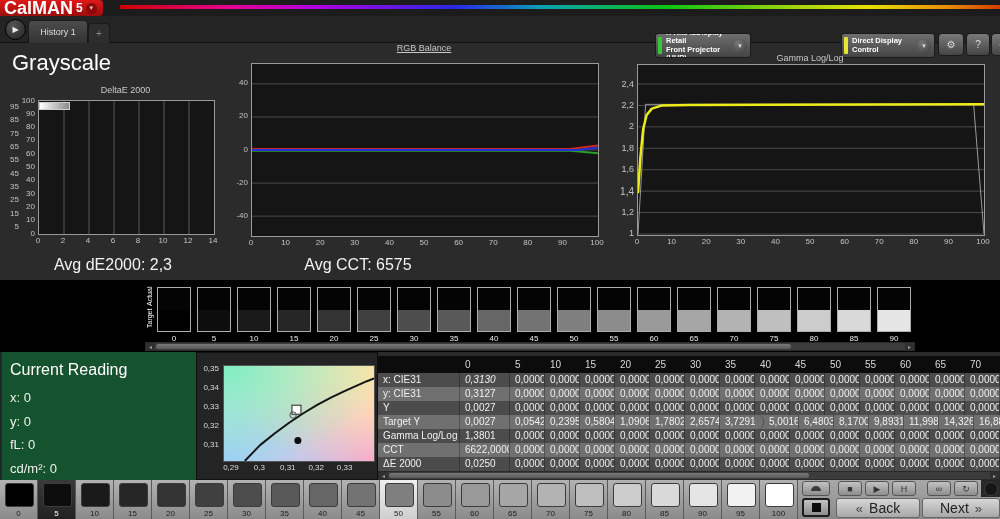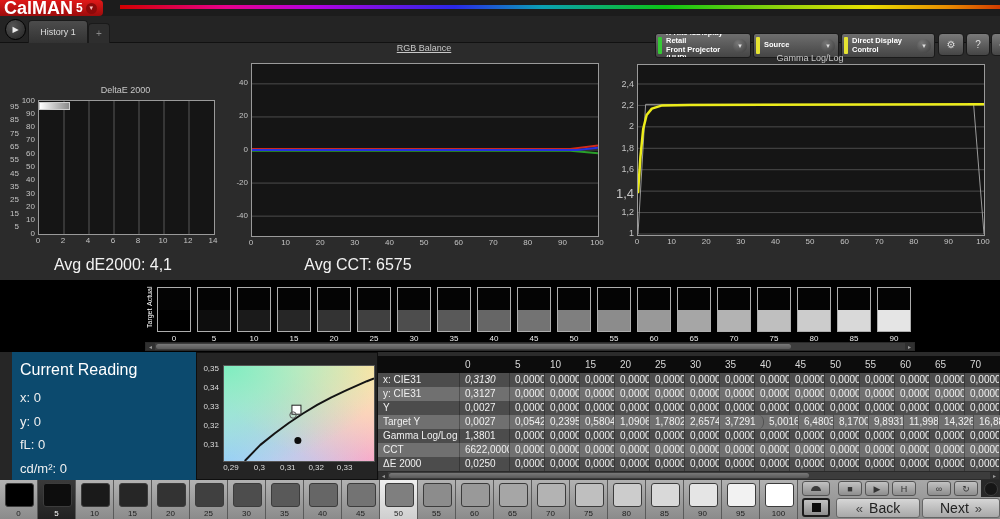--- a/index.html
+++ b/index.html
@@ -51,21 +51,21 @@
   .vlab{position:absolute;left:146px;width:12px;font-size:7px;color:#fff;writing-mode:vertical-rl;transform:rotate(180deg);text-align:center;}
   .sw{position:absolute;top:7px;width:34px;height:45px;border:1px solid #adadad;box-sizing:border-box;}
   .sw .half{width:100%;height:50%;}
   .sw-lab{position:absolute;top:54px;width:36px;text-align:center;font-size:8px;color:#eee;}
   .scrollbar{position:absolute;background:#3c3c3c;border:1px solid #2a2a2a;box-sizing:border-box;}
   .scrollbar .thumb{position:absolute;top:1px;bottom:1px;background:linear-gradient(#787878,#5a5a5a);border-radius:3px;}
   .scrollbar .sarr{position:absolute;top:0;bottom:0;width:9px;background:#303030;color:#999;font-size:6px;
       display:flex;align-items:center;justify-content:center;}
   
   #bottom{position:absolute;left:0;top:352px;width:1000px;height:128px;background:#262626;}
-  #reading{position:absolute;left:12px;top:0;width:196px;height:128px;background:#0c4a6e;}
+  #reading{position:absolute;left:2px;top:0;width:196px;height:128px;background:#14532d;}
   #reading .title{position:absolute;left:8px;top:9px;font-size:16px;color:#fff;}
   #reading .line{position:absolute;left:8px;font-size:13px;color:#f0f0f0;}
   #cie-panel{position:absolute;left:196px;top:0;width:182px;height:128px;background:#242424;border:1px solid #0e0e0e;box-sizing:border-box;}
   #cie-plot{position:absolute;left:26px;top:12px;width:150px;height:95px;border:1px solid #555;
      background:
        radial-gradient(at 0% 0%,rgba(120,238,190,.95),rgba(120,238,190,0) 75%),
        radial-gradient(at 100% 0%,rgba(255,228,160,.95),rgba(255,228,160,0) 75%),
        radial-gradient(at 0% 100%,rgba(150,205,250,.95),rgba(150,205,250,0) 75%),
        radial-gradient(at 100% 100%,rgba(255,160,200,.95),rgba(255,160,200,0) 75%),#efe8e2;}
   #table{position:absolute;left:378px;top:0;width:622px;height:128px;overflow:hidden;background:#2b2b2b;}
@@ -109,36 +109,32 @@
     <div class="tab" id="tab-add">+</div>
 
     <div class="dropdown" id="dd-meter">
       <div class="stripe" id="meter-stripe" style="background: rgb(53, 201, 53);"></div>
       <div class="lbl">
         <div>X-Rite i1Display Retail</div>
         <div>Front Projector (UHP)</div>
       </div>
       <div class="arr">▾</div>
     </div>
-    <div class="dropdown" id="dd-source">
-      <div class="stripe" id="source-stripe" style="background: rgb(230, 227, 50);"></div>
-      <div class="lbl">Source</div>
-      <div class="arr">▾</div>
-    </div>
     <div class="dropdown" id="dd-display">
       <div class="stripe" id="display-stripe" style="background: rgb(230, 227, 50);"></div>
       <div class="lbl">Direct Display Control</div>
       <div class="arr">▾</div>
     </div>
     <div class="sq-btn" style="left:938px;width:24px;">⚙</div>
     <div class="sq-btn" style="left:966px;width:22px;">?</div>
     <div class="sq-btn" style="left:991px;width:20px;font-size:8px;">◀</div>
   </div>
 
   <div id="charts">
+    <div id="page-title">Grayscale</div>
     <div id="chart-deltae" style="position: absolute; left: 0px; top: 0px; width: 230px; height: 210px;">
         <div class="chart-title" style="left: 38px; top: 43px; width: 175px;">DeltaE 2000</div>
         <div class="plot" style="left: 38px; top: 58px; width: 175px; height: 133px;">
           <svg width="175" height="133" style="position: absolute; left: 0px; top: 0px;">
             <line x1="25" y1="0" x2="25" y2="133" stroke="#585858" stroke-width="1"></line>
             <line x1="50" y1="0" x2="50" y2="133" stroke="#585858" stroke-width="1"></line>
             <line x1="75" y1="0" x2="75" y2="133" stroke="#585858" stroke-width="1"></line>
             <line x1="100" y1="0" x2="100" y2="133" stroke="#585858" stroke-width="1"></line>
             <line x1="125" y1="0" x2="125" y2="133" stroke="#585858" stroke-width="1"></line>
             <line x1="150" y1="0" x2="150" y2="133" stroke="#585858" stroke-width="1"></line>
@@ -220,39 +216,39 @@
             <line x1="0" y1="168.99599999999998" x2="346" y2="168.99599999999998" stroke="#4c4c4c" stroke-width="1"></line>
             <polyline points="0,168.99599999999998 7.612000000000001,39.35659999999999 335.62,39.35659999999999 346,168.99599999999998" fill="none" stroke="#9a9a9a" stroke-width="1" stroke-linejoin="round"></polyline>
             <polyline points="0,128.2828 2.4219999999999997,91.8552 5.1899999999999995,63.998799999999996 8.65,50.0706 13.84,43.6422 24.220000000000002,40.42799999999997 51.9,39.892299999999985 346,39.35659999999999" fill="none" stroke="#ecec1a" stroke-width="2.5" stroke-linejoin="round"></polyline>
           </svg>
         </div>
         <div class="tick r" style="left: 0px; width: 24px; top: 36.5px; font-size: 9px;">2,4</div>
         <div class="tick r" style="left: 0px; width: 24px; top: 57.928px; font-size: 9px;">2,2</div>
         <div class="tick r" style="left: 0px; width: 24px; top: 79.356px; font-size: 9px;">2</div>
         <div class="tick r" style="left: 0px; width: 24px; top: 100.784px; font-size: 9px;">1,8</div>
         <div class="tick r" style="left: 0px; width: 24px; top: 122.212px; font-size: 9px;">1,6</div>
-        <div class="tick r" style="left: 0px; width: 24px; top: 143.64px; font-size: 13px;">1,4</div>
+        <div class="tick r" style="left: 0px; width: 24px; top: 143.64px; font-size: 10px;">1,4</div>
         <div class="tick r" style="left: 0px; width: 24px; top: 165.068px; font-size: 9px;">1,2</div>
         <div class="tick r" style="left: 0px; width: 24px; top: 186.496px; font-size: 9px;">1</div>
         <div class="tick c" style="left: 18px; top: 195px; width: 18px;">0</div>
         <div class="tick c" style="left: 52.6px; top: 195px; width: 18px;">10</div>
         <div class="tick c" style="left: 87.2px; top: 195px; width: 18px;">20</div>
         <div class="tick c" style="left: 121.8px; top: 195px; width: 18px;">30</div>
         <div class="tick c" style="left: 156.4px; top: 195px; width: 18px;">40</div>
         <div class="tick c" style="left: 191px; top: 195px; width: 18px;">50</div>
         <div class="tick c" style="left: 225.6px; top: 195px; width: 18px;">60</div>
         <div class="tick c" style="left: 260.2px; top: 195px; width: 18px;">70</div>
         <div class="tick c" style="left: 294.8px; top: 195px; width: 18px;">80</div>
         <div class="tick c" style="left: 329.4px; top: 195px; width: 18px;">90</div>
         <div class="tick c" style="left: 364px; top: 195px; width: 18px;">100</div>
       </div>
   </div>
 
   <div id="stats">
-      <div class="stat" style="left: 113px;">Avg dE2000: 4,1</div>
+      <div class="stat" style="left: 113px;">Avg dE2000: 2,3</div>
       <div class="stat" style="left: 358px;">Avg CCT: 6575</div>
     </div>
 
   <div id="strip">
       <div class="vlab" style="top: 6px; height: 21px;">Actual</div>
       <div class="vlab" style="top: 28px; height: 21px;">Target</div>
       <div class="sw" style="left: 157px;">
         <div class="half" style="background: rgb(4, 4, 4);"></div>
         <div class="half" style="background: rgb(0, 0, 0);"></div>
       </div>

